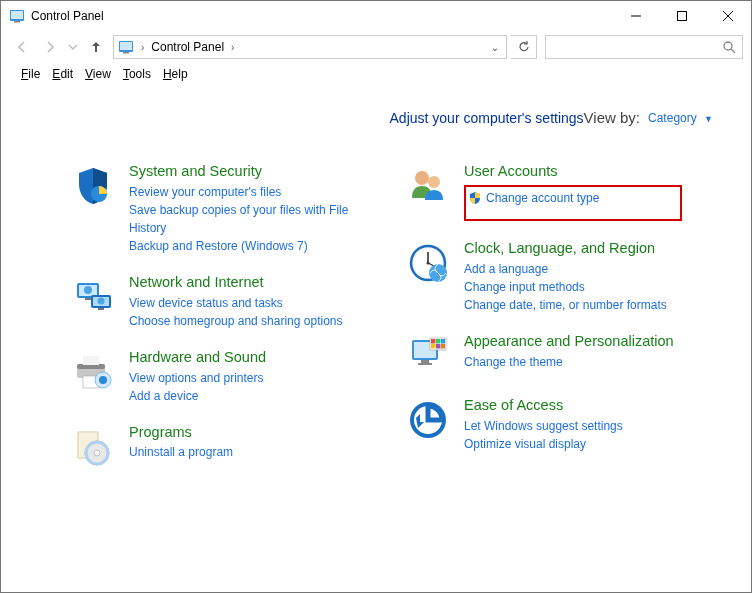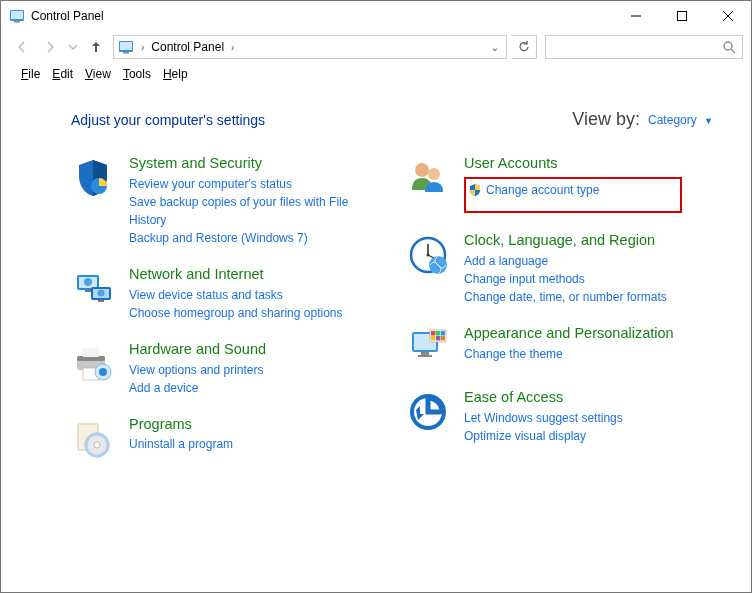--- a/index.html
+++ b/index.html
@@ -26,23 +26,23 @@
     .searchbox { width: 198px; height: 24px; border: 1px solid #ccc; margin-left: 6px; display: flex; align-items: center; padding: 0 6px; position: relative; }
     .searchbox .search-icon { position: absolute; right: 6px; color: #888; }
 
     
     .menubar { height: 22px; display: flex; align-items: center; padding: 0 20px; gap: 12px; border-bottom: 0; }
     .menubar .menu-item { font-size: 12px; color: #000; }
     .menubar .menu-item span.ul { text-decoration: underline; }
 
     
     .content { padding: 24px 38px 0 70px; }
-    .content-header { display: flex; align-items: center; margin-bottom: 24px; }
+    .content-header { display: flex; align-items: center; margin-bottom: 36px; text-align: right; }
     .content-heading { font-size: 14px; color: #003399; font-weight: 400; flex: 1; }
-    .viewby-label { font-size: 18px; color: #444; margin-right: 8px; }
+    .viewby-label { font-size: 15px; color: #444; margin-right: 8px; }
     .viewby-value { font-size: 12px; color: #1e6fd9; }
     .viewby-drop { font-size: 9px; color: #1e6fd9; margin-left: 4px; }
 
     .columns { display: flex; gap: 28px; justify-content: flex-end; }
     .col { flex: 1; }
 
     .category { display: flex; margin-bottom: 18px; }
     .cat-icon { width: 44px; height: 44px; flex-shrink: 0; margin-right: 14px; margin-top: 2px; }
     .cat-body { flex: 1; }
     .cat-title { font-size: 14.5px; color: #1a7e1a; margin-bottom: 2px; line-height: 1.3; }
@@ -155,21 +155,21 @@
 
       <div class="category">
         <svg class="cat-icon" viewBox="0 0 44 44">
           <path d="M22 4 L36 9 L36 20 C36 30 30 38 22 40 C14 38 8 30 8 20 L8 9 Z" fill="#1b6fc2"></path>
           <path d="M22 4 L36 9 L36 20 C36 30 30 38 22 40 L22 4 Z" fill="#0e4e8c"></path>
           <circle cx="28" cy="30" r="8" fill="#2a8adc"></circle>
           <path d="M28 22 A8 8 0 0 1 36 30 L28 30 Z" fill="#ffd040"></path>
         </svg>
         <div class="cat-body">
           <div class="cat-title">System and Security</div>
-          <a class="cat-link">Review your computer's status</a>
+          <a class="cat-link">Review your computer's files</a>
           <a class="cat-link">Save backup copies of your files with File History</a>
           <a class="cat-link">Backup and Restore (Windows 7)</a>
         </div>
       </div>
 
       <div class="category">
         <svg class="cat-icon" viewBox="0 0 44 44">
           <rect x="6" y="8" width="22" height="15" rx="2" fill="#2a8adc"></rect>
           <rect x="8" y="10" width="18" height="11" fill="#cde8fb"></rect>
           <circle cx="17" cy="15" r="4" fill="#4aa5e8"></circle>

